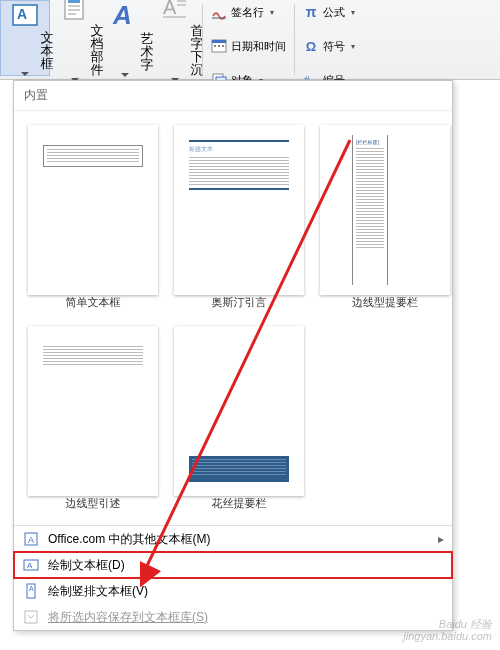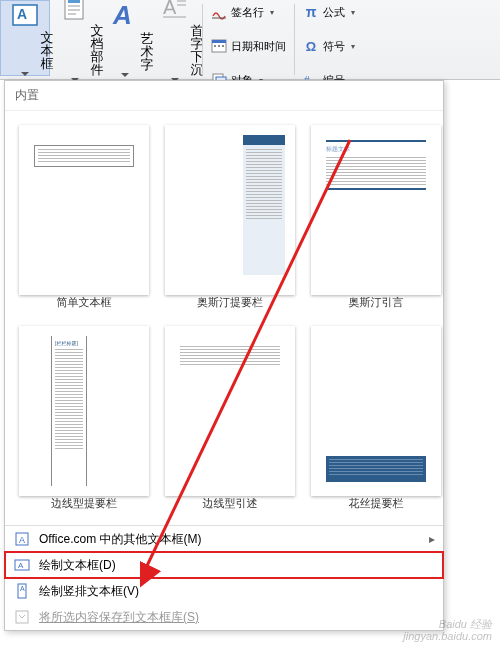--- a/index.html
+++ b/index.html
@@ -13,21 +13,21 @@
   .ribbon-btn-large .lbl { font-size: 13px; text-align: left; margin-top: 2px; line-height: 13px; margin-left: 44px; }
   .ribbon-btn-large .drop { width: 0; height: 0; border-left: 4px solid transparent; border-right: 4px solid transparent; border-top: 4px solid #555; margin-top: 2px; }
   
   .ribbon-small-col { display: flex; flex-direction: column; padding: 4px 2px; gap: 18px; }
   .ribbon-btn-small { display: flex; align-items: center; height: 22px; padding: 0 4px; cursor: pointer; gap: 4px; }
   .ribbon-btn-small .mini-icon { width: 16px; height: 16px; display: flex; align-items: center; justify-content: center; }
   .ribbon-btn-small .lbl { font-size: 11px; }
   .ribbon-sep { width: 1px; background: #d0d0d0; margin: 4px 2px; }
   
   
-  .gallery-panel { position: absolute; top: 80px; left: 4px; width: 440px; background: #fff; border: 1px solid #c5c5c5; box-shadow: 2px 2px 6px rgba(0,0,0,0.2); }
+  .gallery-panel { position: absolute; top: 80px; left: 13px; width: 440px; background: #fff; border: 1px solid #c5c5c5; box-shadow: 2px 2px 6px rgba(0,0,0,0.2); }
   .gallery-header { padding: 6px 10px; color: #666; font-size: 12px; border-bottom: 1px solid #eee; }
   .gallery-grid { display: grid; grid-template-columns: repeat(3, 1fr); gap: 8px; padding: 10px; }
   .gallery-item { display: flex; flex-direction: column; align-items: center; cursor: pointer; padding: 4px; }
   .thumb { width: 130px; height: 170px; background: #fff; box-shadow: 0 1px 3px rgba(0,0,0,0.3); position: relative; }
   .gallery-item .cap { font-size: 11px; color: #333; text-align: center; }
   
   .thumb .fake-text { background: repeating-linear-gradient(#bbb, #bbb 1px, transparent 1px, transparent 3px); }
   
   .menu-list { border-top: 1px solid #ddd; }
   .menu-item { display: flex; align-items: center; height: 26px; padding: 0 8px; cursor: pointer; gap: 8px; position: relative; }
@@ -159,28 +159,20 @@
 
     <div class="gallery-item">
       <div class="thumb">
         <div style="position:absolute;top:20px;left:15px;width:100px;height:22px;border:1px solid #888;">
           <div class="fake-text" style="margin:3px;height:14px"></div>
         </div>
       </div>
       <div class="cap">简单文本框</div>
     </div>
 
-    <div class="gallery-item">
-      <div class="thumb">
-        <div style="position:absolute;top:10px;right:10px;width:42px;height:140px;background:#e8eef6;border-top:10px solid #2e5c8a;">
-          <div class="fake-text" style="margin:4px 3px;height:70px"></div>
-        </div>
-      </div>
-      <div class="cap">奥斯汀提要栏</div>
-    </div>
 
     <div class="gallery-item">
       <div class="thumb">
         <div style="position:absolute;top:15px;left:15px;right:15px;height:50px;border-top:2px solid #2e5c8a;border-bottom:2px solid #2e5c8a;">
           <div style="font-size:6px;color:#7a9bc4;margin:3px 0">标题文本</div>
           <div class="fake-text" style="height:28px"></div>
         </div>
       </div>
       <div class="cap">奥斯汀引言</div>
     </div>

